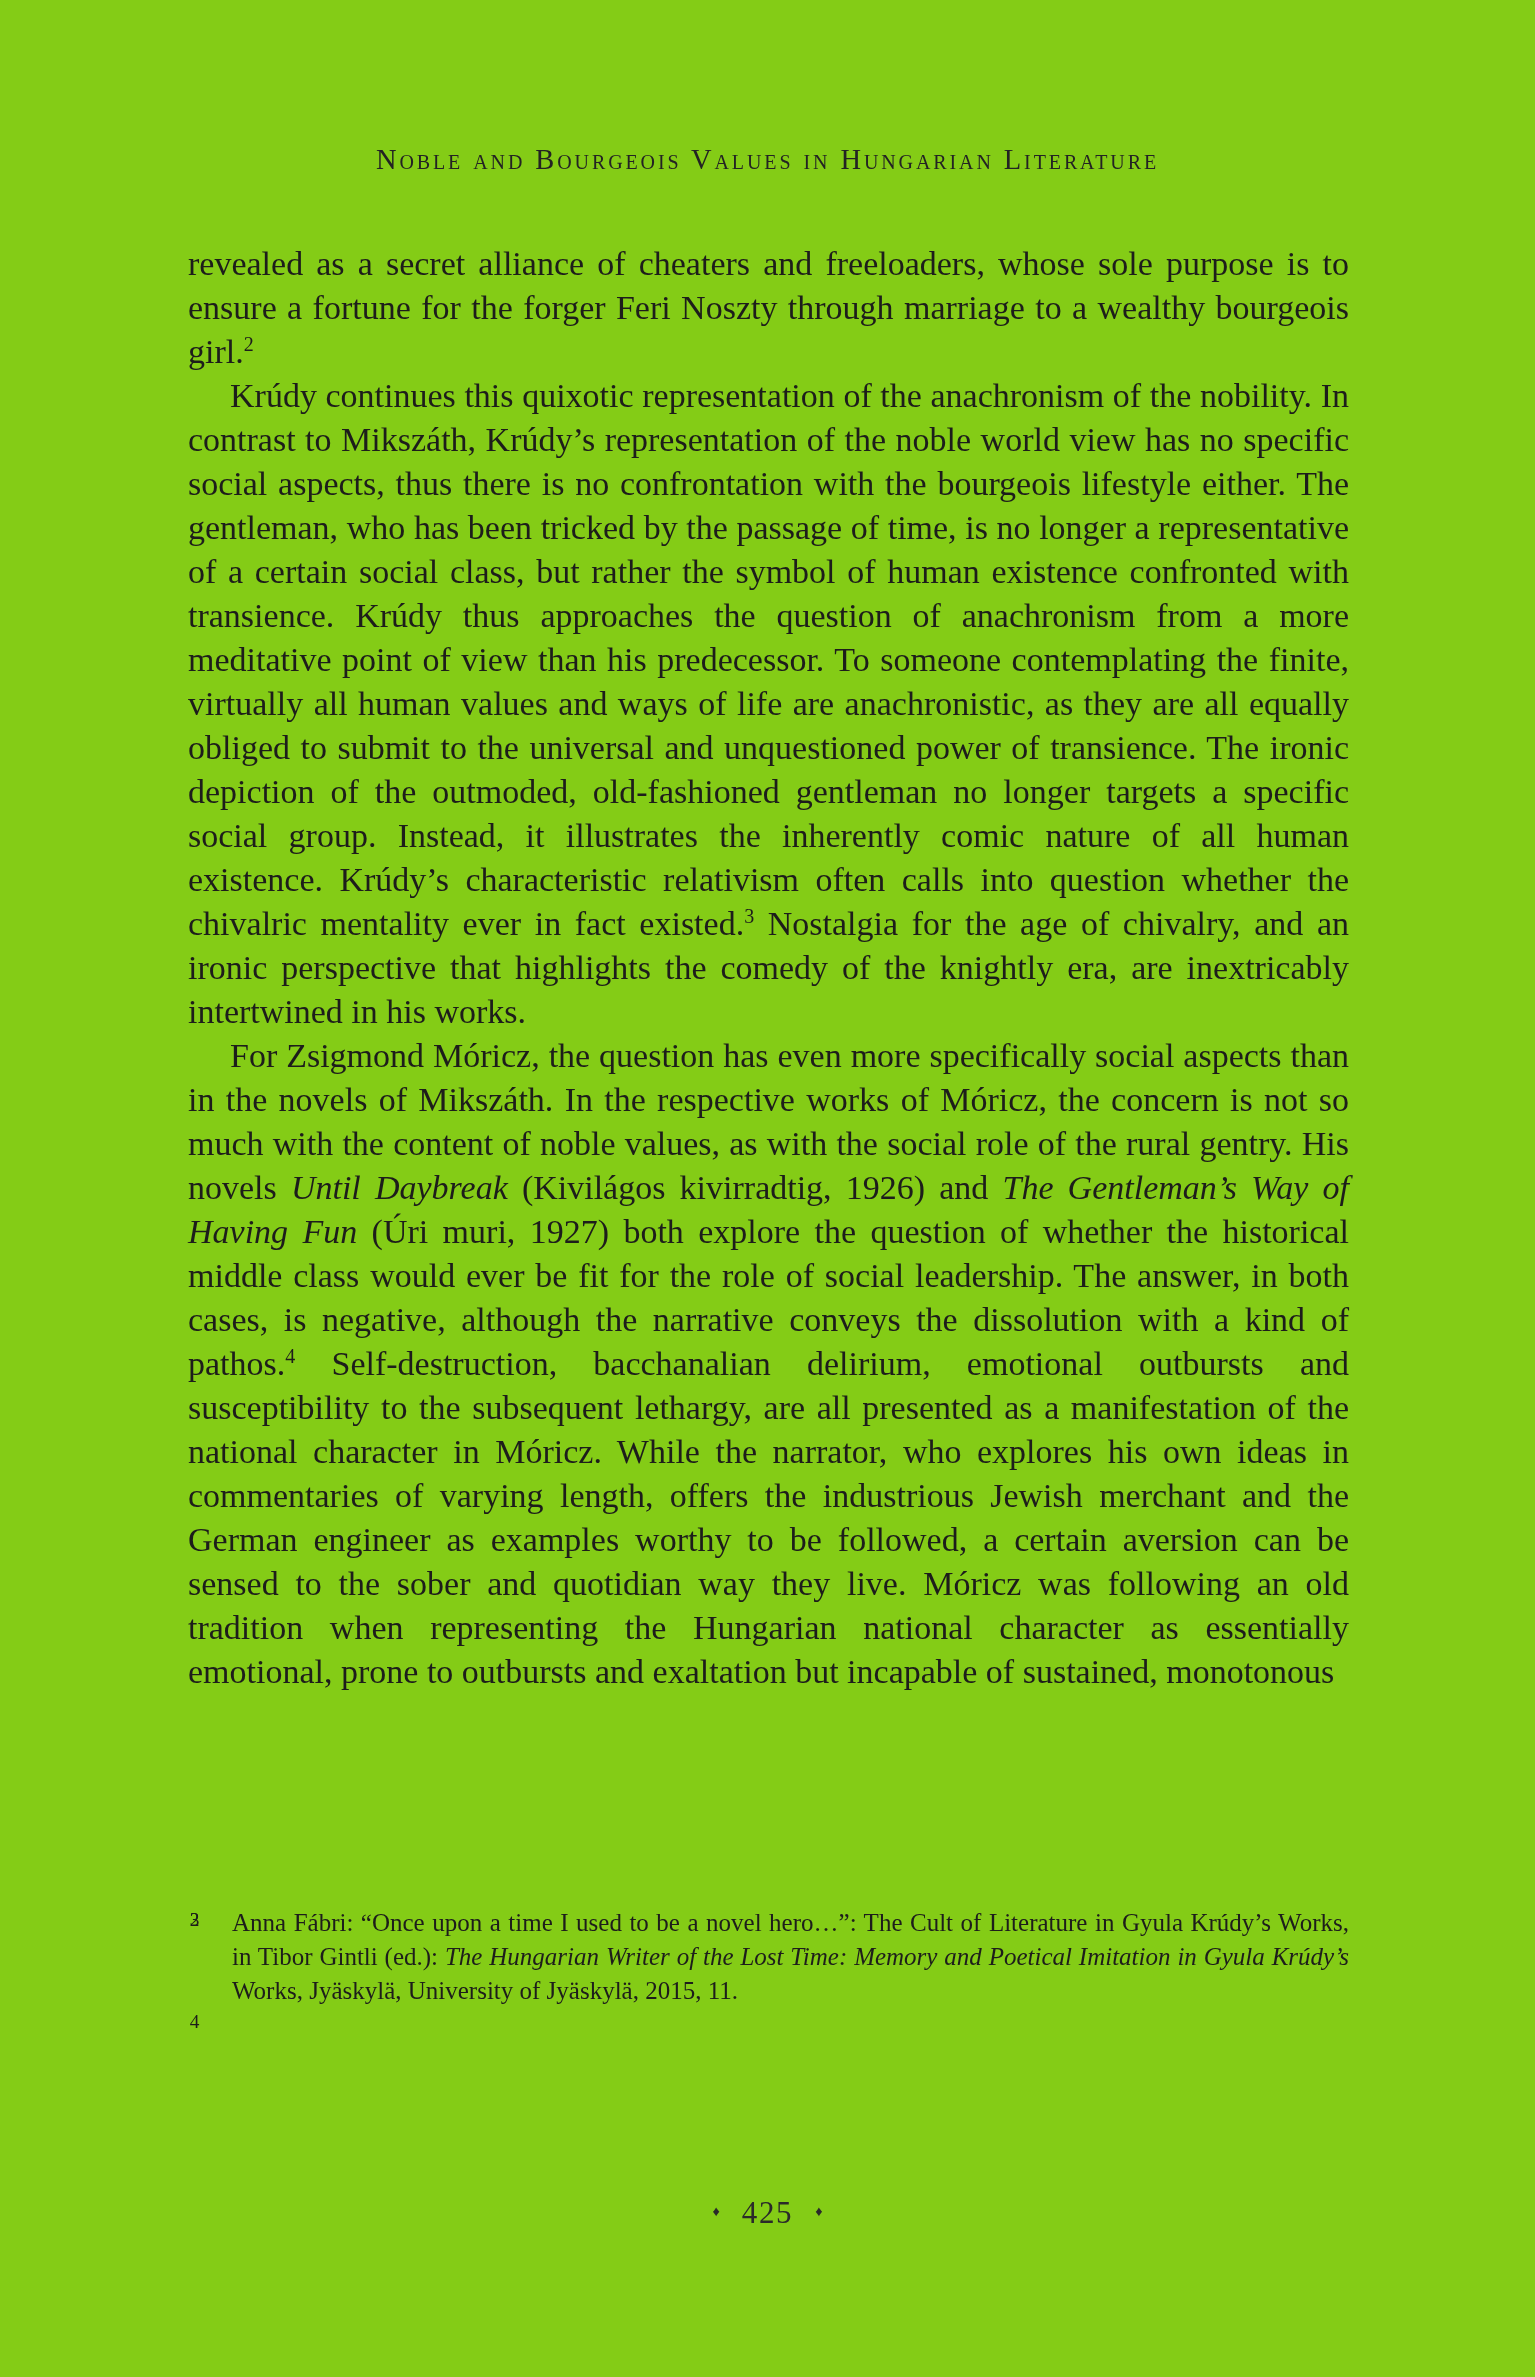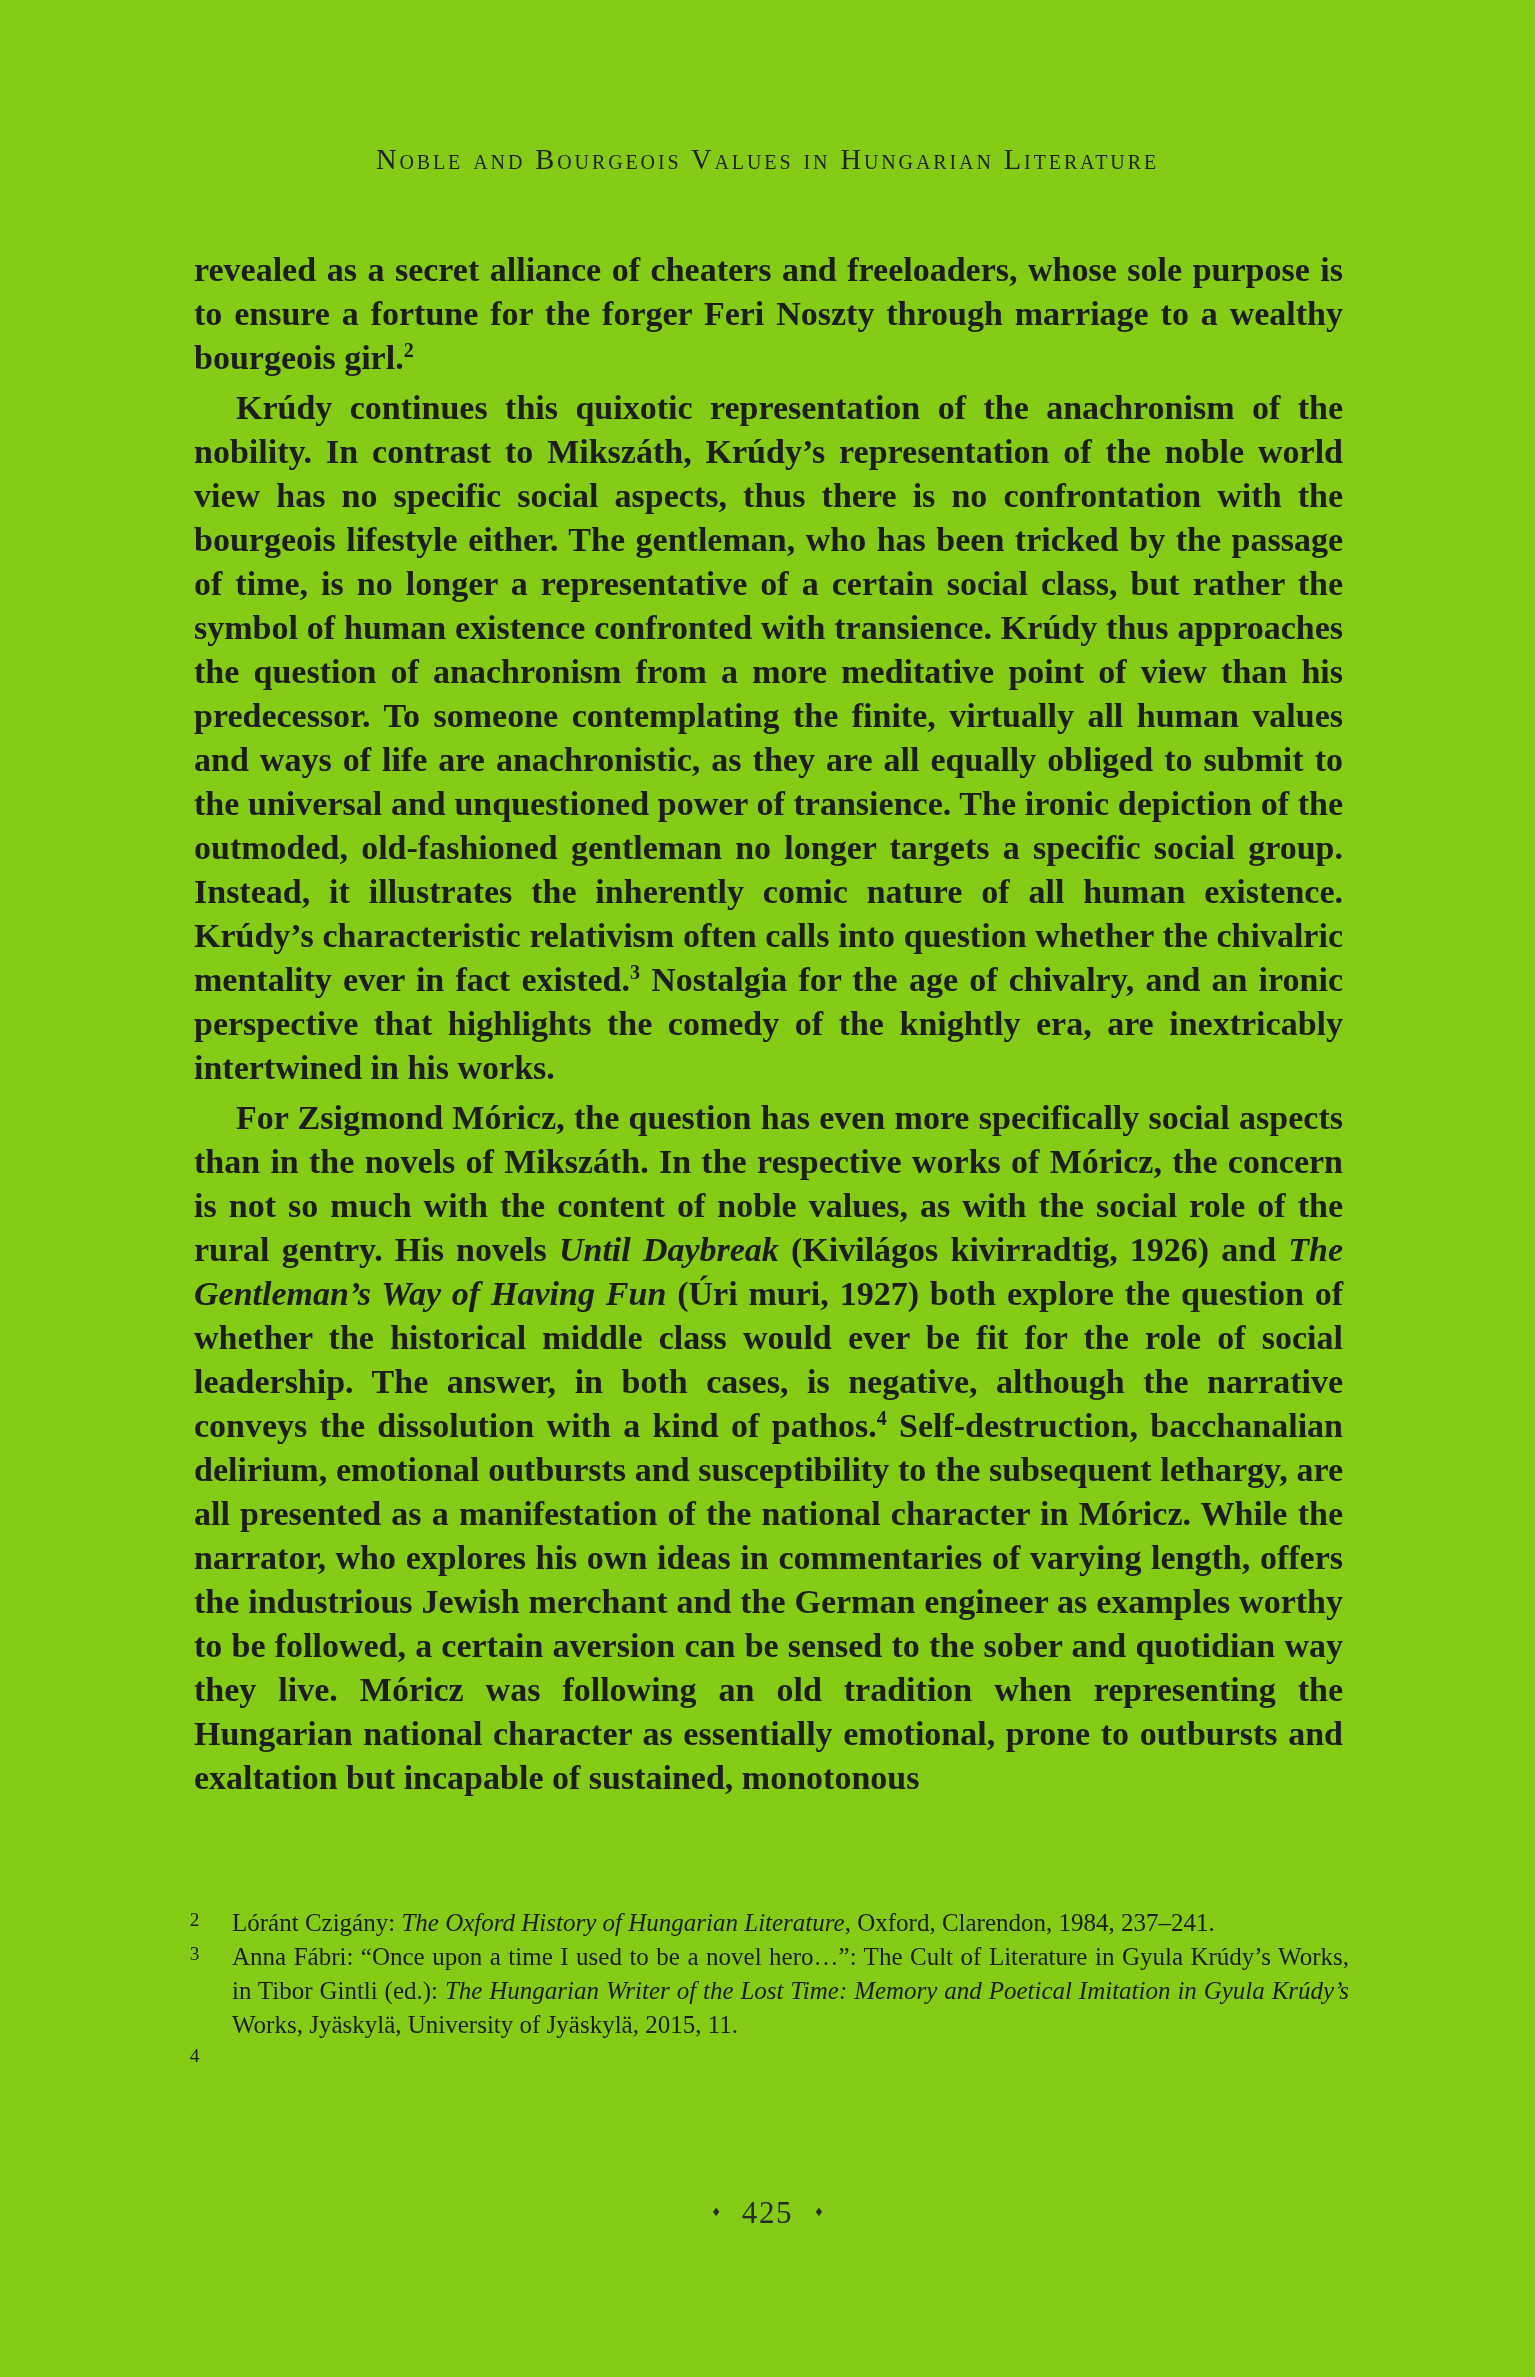--- a/index.html
+++ b/index.html
@@ -31,23 +31,22 @@
     position: absolute;
     top: 242px;
     left: 188px;
     width: 1161px;
     font-size: 34px;
     line-height: 44px;
     text-align: justify;
     color: #1d1d1b;
   }
   .body-text p {
-    margin: 6px;
+    margin: 0;
     padding: 0;
-    font-weight: bold;
   }
   .body-text p.indent {
     text-indent: 42px;
   }
   sup.fnref {
     font-size: 20px;
     line-height: 0;
     vertical-align: 11.7px;
   }
   .footnotes {
@@ -96,21 +95,21 @@
 
   <div class="running-header">Noble and Bourgeois Values in Hungarian Literature</div>
 
   <div class="body-text">
       <p><span>revealed as a secret alliance of cheaters and freeloaders, whose sole purpose is to ensure a fortune for the forger Feri Noszty through marriage to a wealthy bourgeois girl.</span><sup class="fnref">2</sup></p>
       <p class="indent"><span>Krúdy continues this quixotic representation of the anachronism of the nobility. In contrast to Mikszáth, Krúdy’s representation of the noble world view has no specific social aspects, thus there is no confrontation with the bourgeois lifestyle either. The gentleman, who has been tricked by the passage of time, is no longer a representative of a certain social class, but rather the symbol of human existence confronted with transience. Krúdy thus approaches the question of anachronism from a more meditative point of view than his predecessor. To someone contemplating the finite, virtually all human values and ways of life are anachronistic, as they are all equally obliged to submit to the universal and unquestioned power of transience. The ironic depiction of the outmoded, old-fashioned gentleman no longer targets a specific social group. Instead, it illustrates the inherently comic nature of all human existence. Krúdy’s characteristic relativism often calls into question whether the chivalric mentality ever in fact existed.</span><sup class="fnref">3</sup><span> Nostalgia for the age of chivalry, and an ironic perspective that highlights the comedy of the knightly era, are inextricably intertwined in his works.</span></p>
       <p class="indent"><span>For Zsigmond Móricz, the question has even more specifically social aspects than in the novels of Mikszáth. In the respective works of Móricz, the concern is not so much with the content of noble values, as with the social role of the rural gentry. His novels </span><i>Until Daybreak</i><span> (Kivilágos kivirradtig, 1926) and </span><i>The Gentleman’s Way of Having Fun</i><span> (Úri muri, 1927) both explore the question of whether the historical middle class would ever be fit for the role of social leadership. The answer, in both cases, is negative, although the narrative conveys the dissolution with a kind of pathos.</span><sup class="fnref">4</sup><span> Self-destruction, bacchanalian delirium, emotional outbursts and susceptibility to the subsequent lethargy, are all presented as a manifestation of the national character in Móricz. While the narrator, who explores his own ideas in commentaries of varying length, offers the industrious Jewish merchant and the German engineer as examples worthy to be followed, a certain aversion can be sensed to the sober and quotidian way they live. Móricz was following an old tradition when representing the Hungarian national character as essentially emotional, prone to outbursts and exaltation but incapable of sustained, monotonous</span></p>
     </div>
 
   <div class="footnotes">
-      <div class="footnote"><span class="fn-num">2</span><span><span>Lóránt Czigány: </span><i>The Oxford History of Hungarian Literature</i><span>, Oxford, Clarendon, 1984, 237–241.</span></span></div>
+      <div class="footnote"><span class="fn-num">2</span></div>
       <div class="footnote"><span class="fn-num">3</span><span><span>Anna Fábri: “Once upon a time I used to be a novel hero…”: The Cult of Literature in Gyula Krúdy’s Works, in Tibor Gintli (ed.): </span><i>The Hungarian Writer of the Lost Time: Memory and Poetical Imitation in Gyula Krúdy’s</i><span> Works, Jyäskylä, University of Jyäskylä, 2015, 11.</span></span></div>
       <div class="footnote"><span class="fn-num">4</span></div>
     </div>
 
   <div class="page-number">
     <span class="ornament">♦</span><span class="num">425</span><span class="ornament">♦</span>
   </div>
 
 </div>
 

